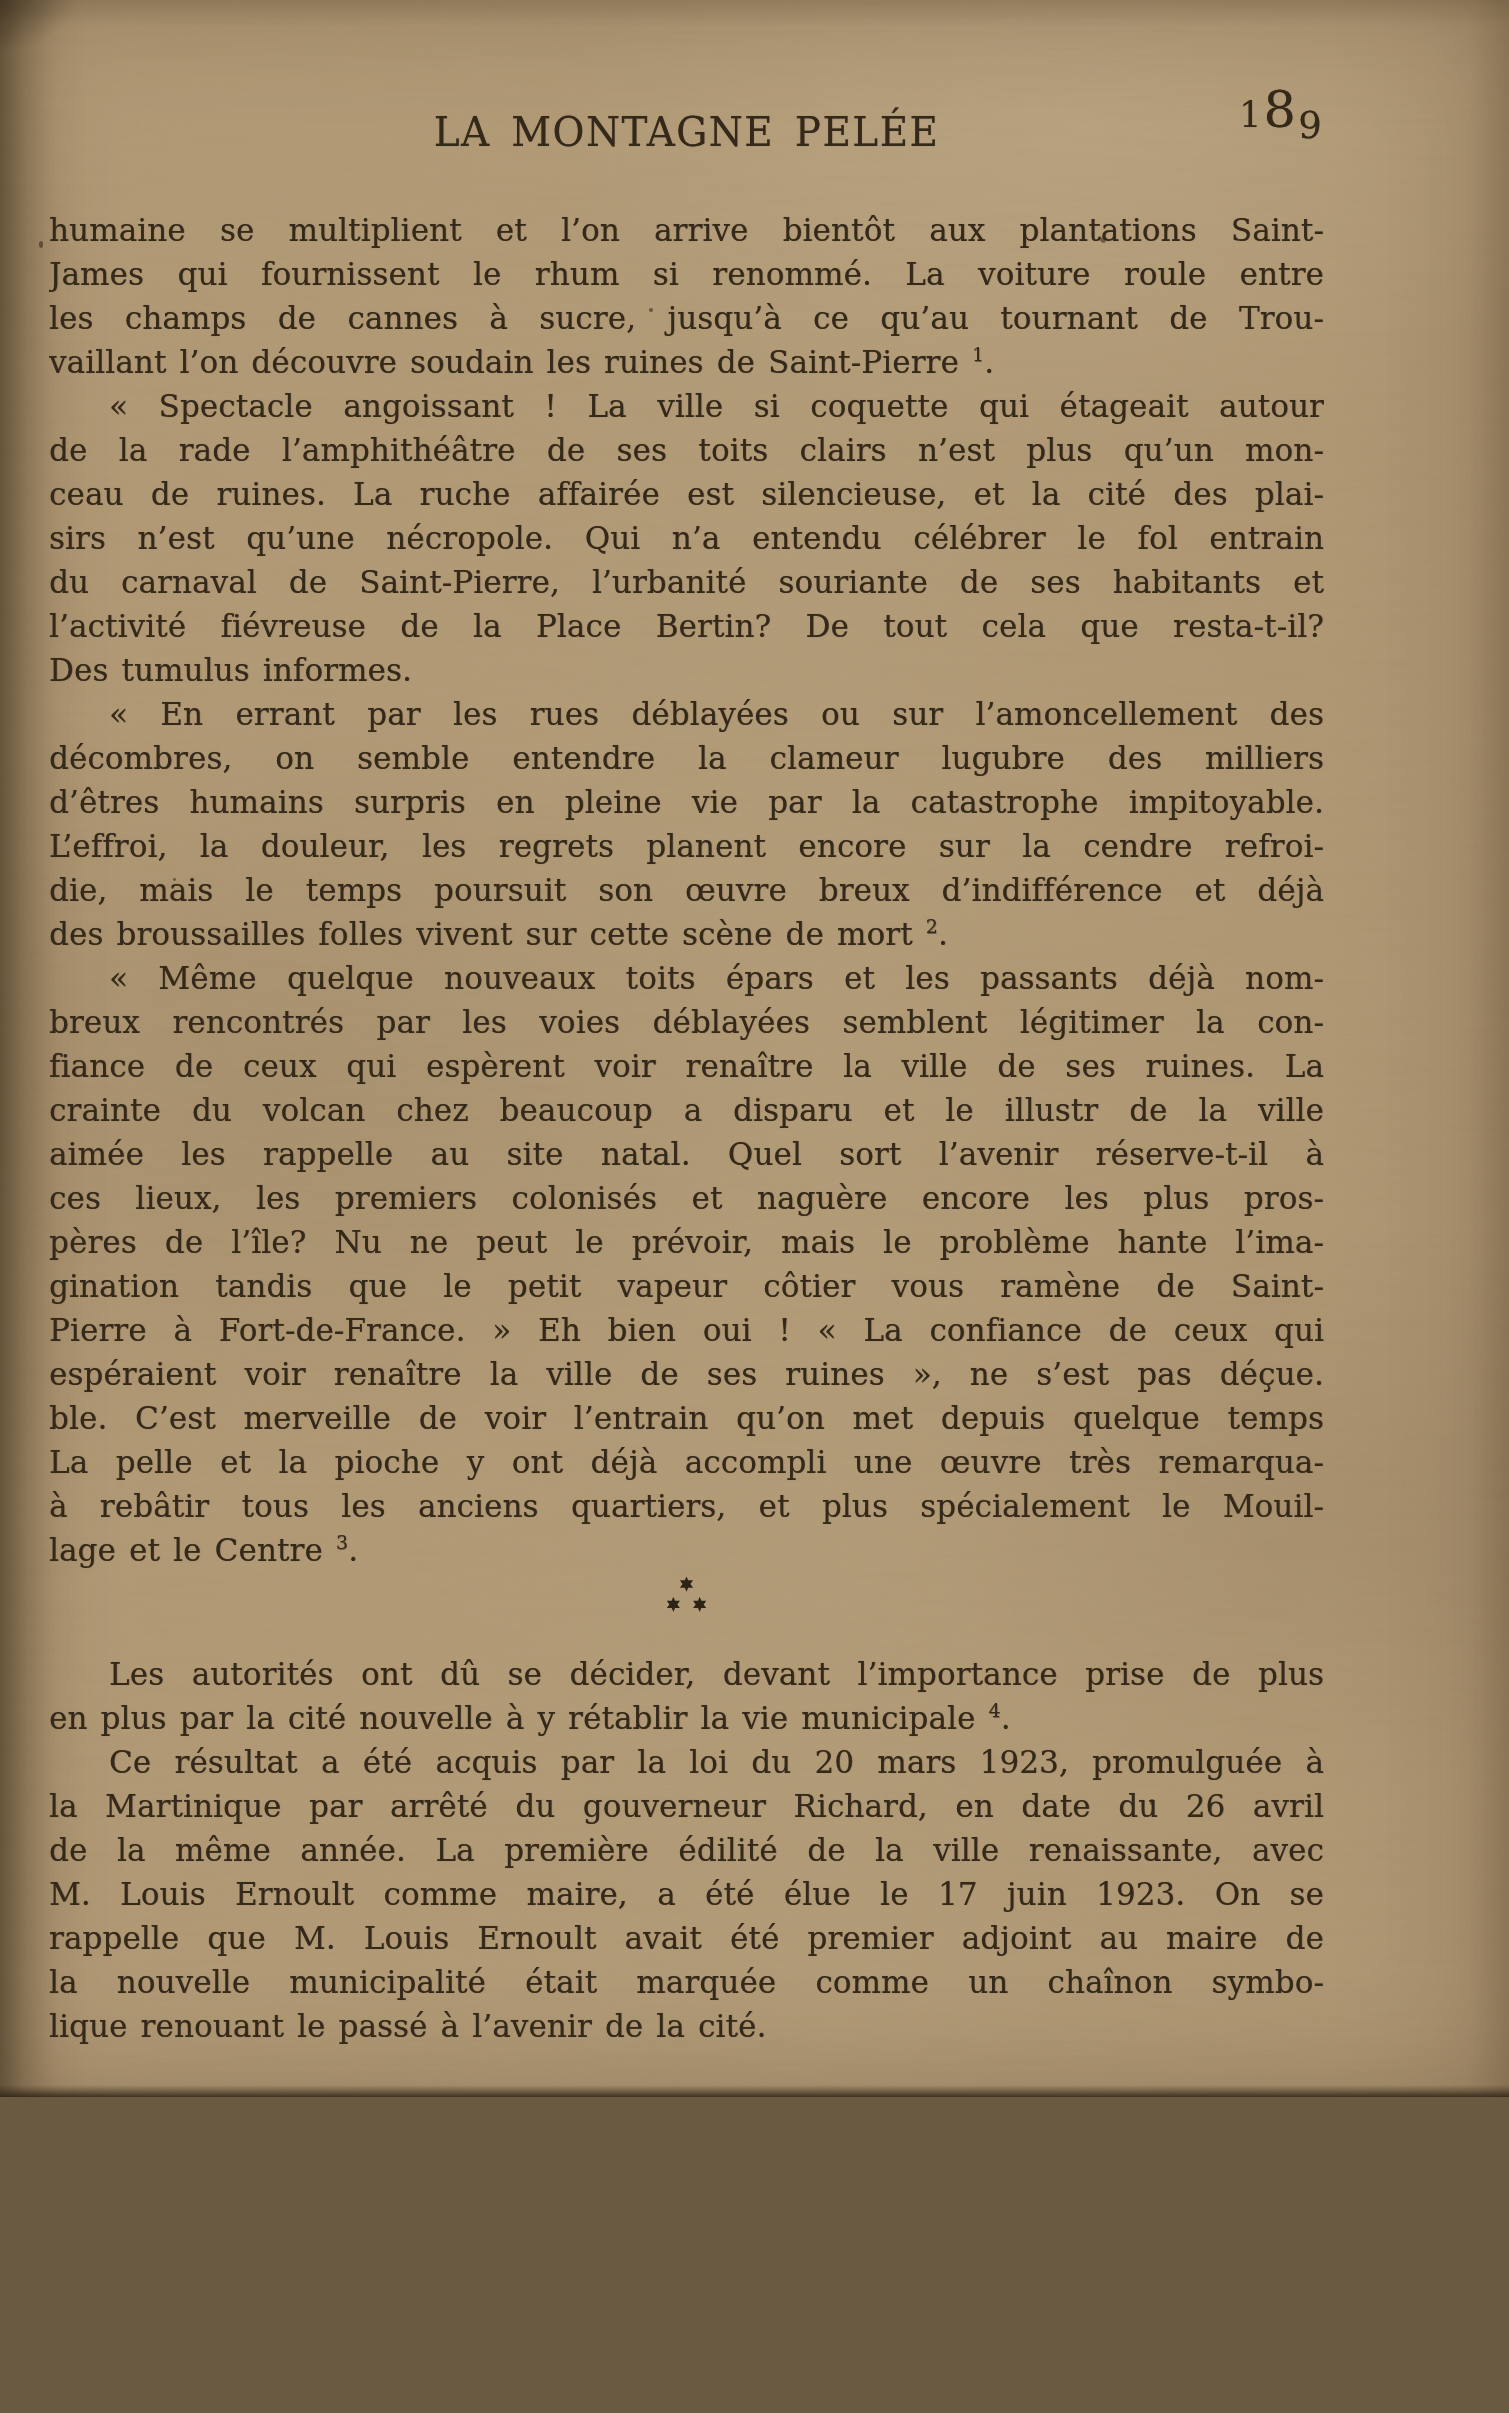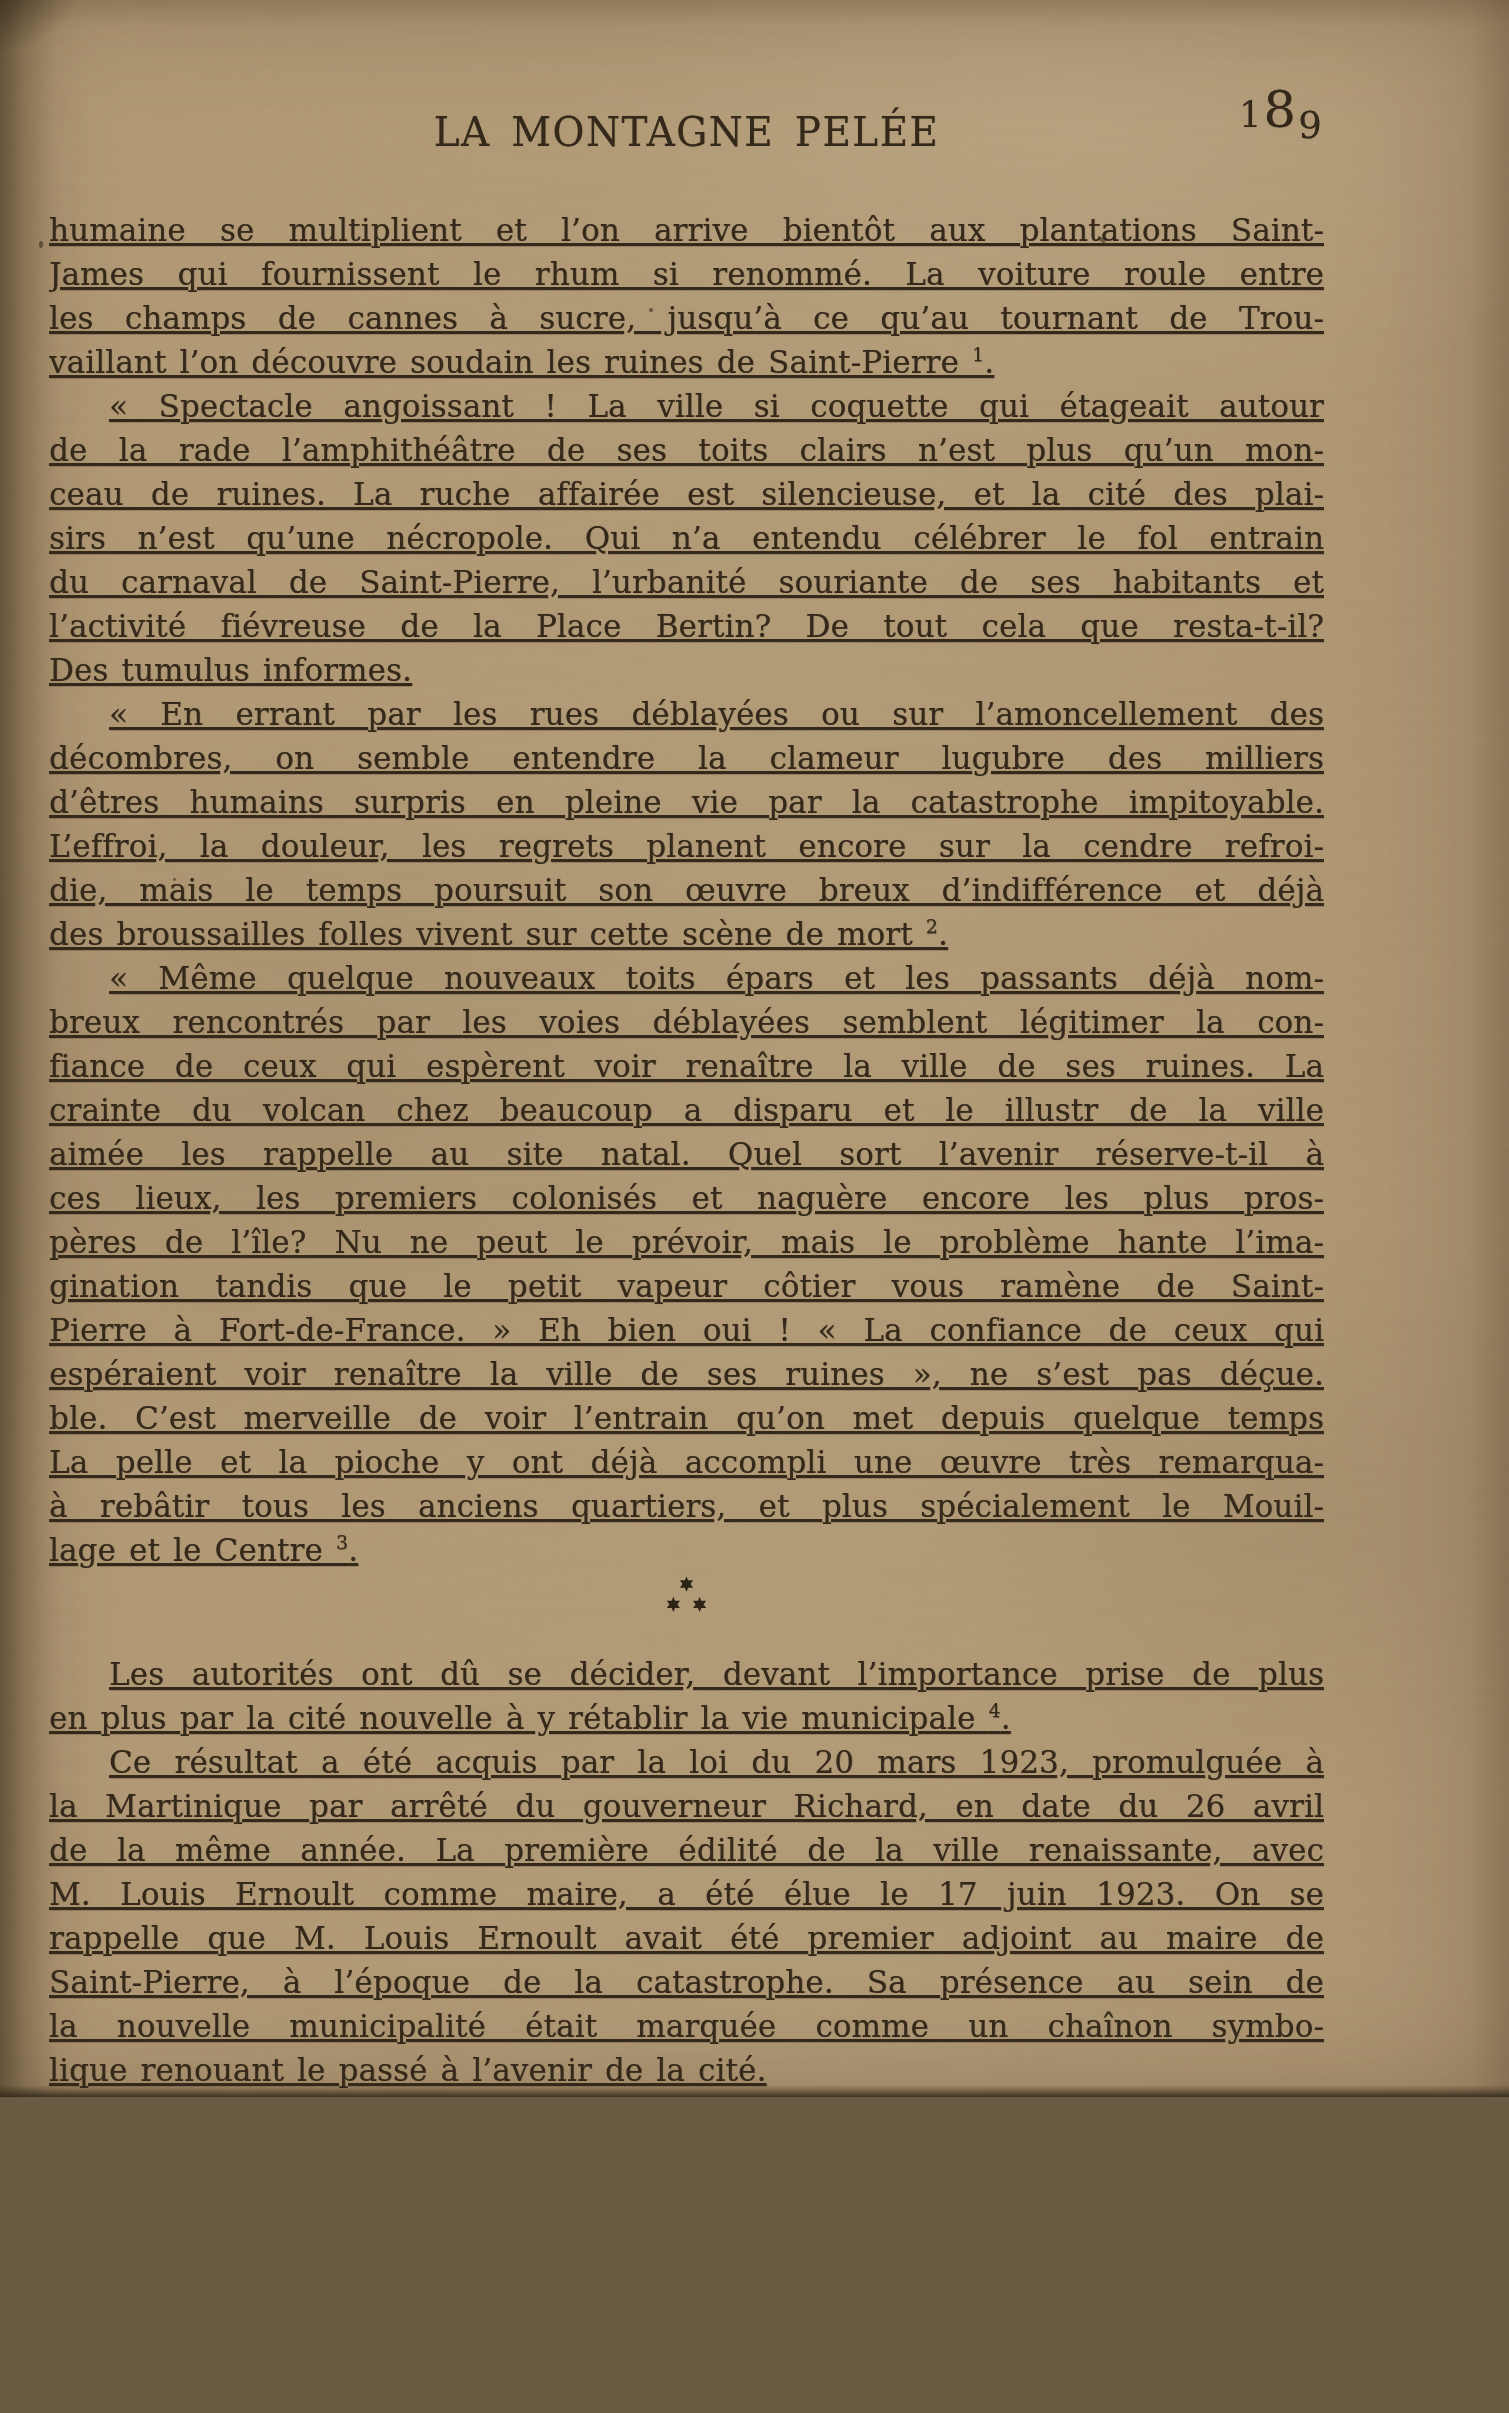--- a/index.html
+++ b/index.html
@@ -36,21 +36,21 @@
   .page-number .os-8 { font-size: .88em; }
   .page-number .os-9 { font-size: .64em; position: relative; top: .30em; }
   
   .body-text {
     position: absolute; left: 49px; top: 208px; width: 1275px;
     font-size: 31px; line-height: 44px;
     word-spacing: .10em; letter-spacing: 0.1px;
     text-shadow: 0.4px 0.4px 0.7px rgba(53,41,26,.55);
     filter: blur(0.2px);
   }
-  .tline { text-align: justify; text-align-last: justify; overflow: hidden; text-decoration: underline; }
+  .tline { text-align: justify; text-align-last: justify; overflow: hidden; }
   .para .tline:last-child { text-align-last: left; }
   .para.indent .tline:first-child { text-indent: 60px; }
   sup.fnref { font-size: 19px; vertical-align: 11.6px; line-height: 0; }
   
   .asterism {
     height: 80px; position: relative;
     display: flex; flex-direction: column; align-items: center;
     justify-content: flex-start; padding-top: 4.4px; box-sizing: border-box;
   }
   .star-row { display: flex; gap: 11px; margin-top: 5.1px; }
@@ -143,21 +143,20 @@
         <div class="para indent">
           <div class="tline">Les autorités ont dû se décider, devant l’importance prise de plus</div>
           <div class="tline">en plus par la cité nouvelle à y rétablir la vie municipale <sup class="fnref">4</sup>.</div>
         </div>
         <div class="para indent">
           <div class="tline">Ce résultat a été acquis par la loi du 20 mars 1923, promulguée à</div>
           <div class="tline">la Martinique par arrêté du gouverneur Richard, en date du 26 avril</div>
           <div class="tline">de la même année. La première édilité de la ville renaissante, avec</div>
           <div class="tline">M. Louis Ernoult comme maire, a été élue le 17 juin 1923. On se</div>
           <div class="tline">rappelle que M. Louis Ernoult avait été premier adjoint au maire de</div>
-          <div class="tline">Saint-Pierre, à l’époque de la catastrophe. Sa présence au sein de</div>
           <div class="tline">la nouvelle municipalité était marquée comme un chaînon symbo-</div>
           <div class="tline">lique renouant le passé à l’avenir de la cité.</div>
         </div>
       </div>
   </div>
 
   <div class="footnotes">
       <div class="fnline">(1) Voir illustr. 85.</div>
       <div class="fnline">(2) Voir illust. 86.</div>
       <div class="fnline">(3) Voir illust. 88.</div>

